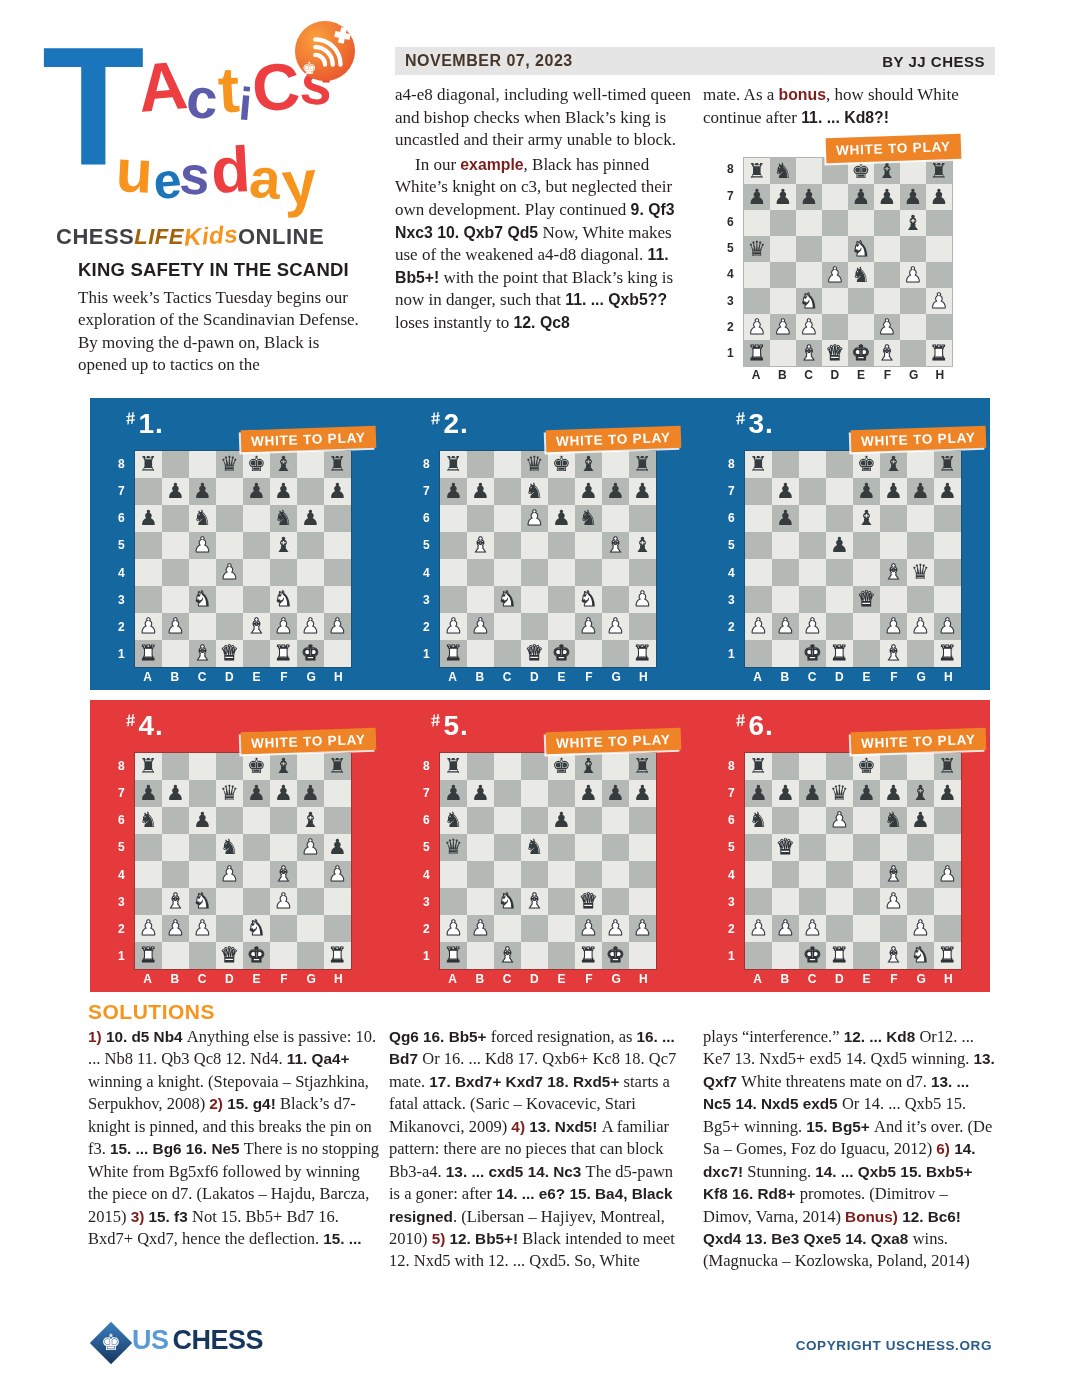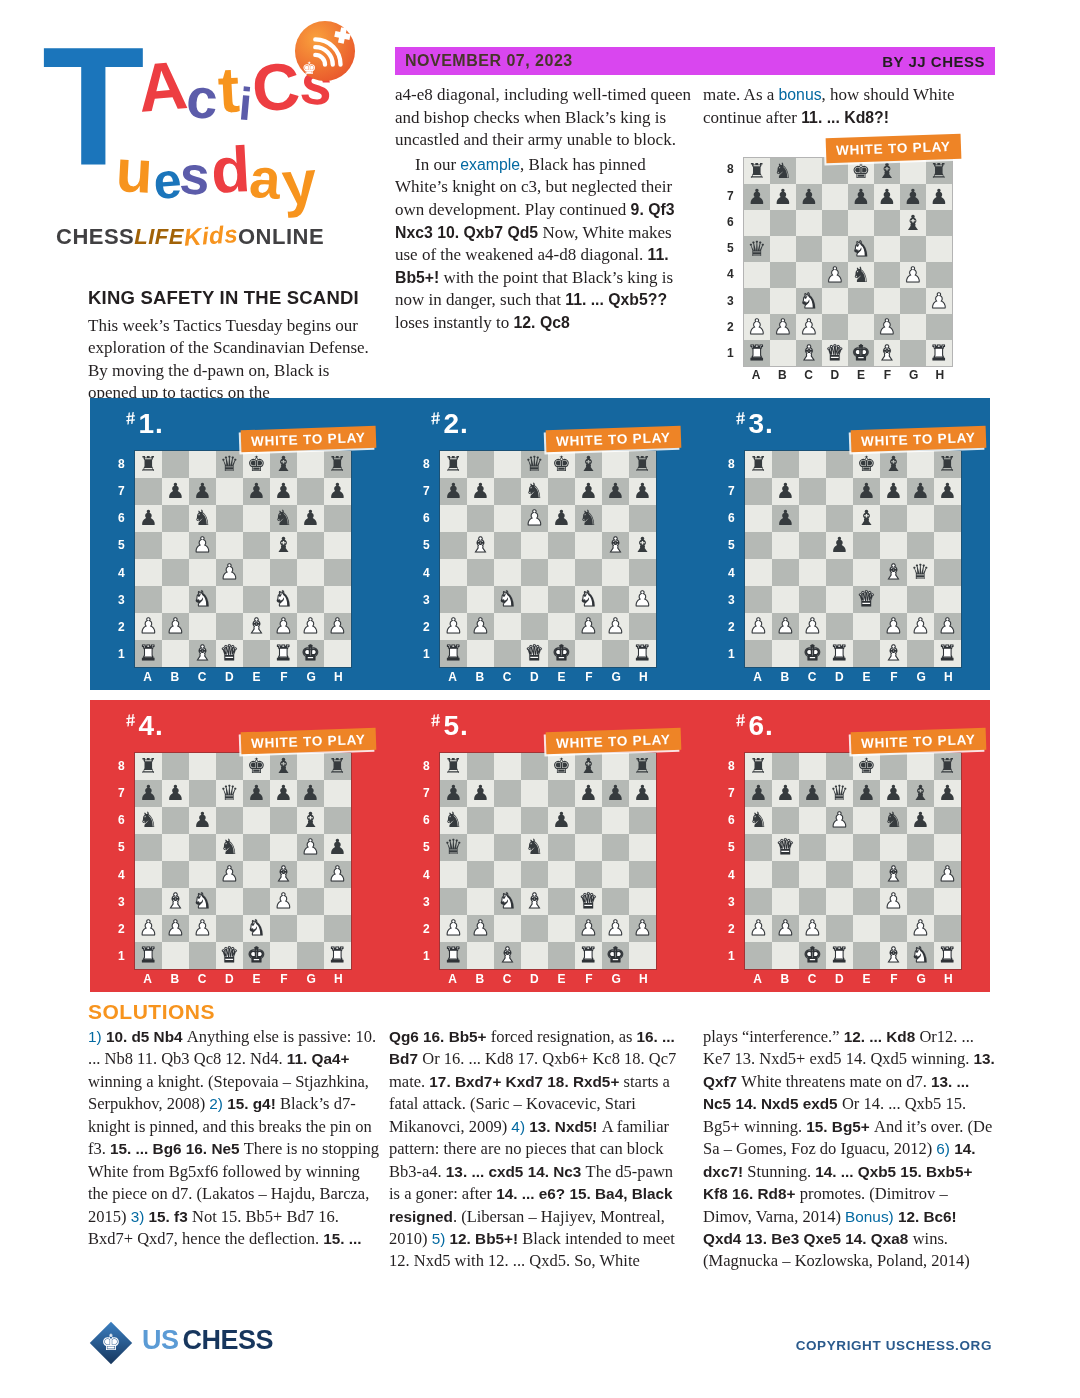--- a/index.html
+++ b/index.html
@@ -1,20 +1,20 @@
 <!DOCTYPE html>
 <html><head>
 <meta charset="utf-8">
 <style>
   html,body{margin:0;padding:0;background:#ffffff;}
   .page{position:relative;width:1080px;height:1398px;background:#ffffff;overflow:hidden;
         font-family:"Liberation Serif",serif;color:#231f20;}
 
   
-  .header-bar{position:absolute;left:395px;top:47px;width:600px;height:28px;background:#d946ef;
+  .header-bar{position:absolute;left:395px;top:47px;width:600px;height:28px;background:#e5e5e5;
               display:flex;align-items:center;justify-content:space-between;padding:0 10px;box-sizing:border-box;
               font-family:"Liberation Sans",sans-serif;}
   .header-date{font-size:16px;font-weight:600;color:#46362a;letter-spacing:.5px;}
   .header-byline{font-size:15px;font-weight:bold;color:#231f20;letter-spacing:.5px;}
 
   
   .logo{position:absolute;left:42px;top:26px;width:340px;height:232px;font-family:"Liberation Sans",sans-serif;font-weight:bold;}
   .lg-t span{position:absolute;left:0;top:14px;font-size:168px;line-height:.8;}
   .lg-row1{position:absolute;left:96px;top:26px;white-space:nowrap;}
   .lg-row1 span{display:inline-block;font-size:62px;line-height:1;}
@@ -33,27 +33,27 @@
   .lg-row2 span:nth-child(5){font-size:56px;transform:rotate(4deg) translateY(6px);}
   .lg-row2 span:nth-child(6){font-size:62px;transform:rotate(-5deg) translateY(12px);}
   .lg-sub{position:absolute;left:14px;top:196px;white-space:nowrap;letter-spacing:.5px;}
   .lg-sub span{font-size:22px;}
   .lg-sub span:nth-child(3){font-style:italic;transform:rotate(-4deg);display:inline-block;font-size:24px;}
   .badge{position:absolute;right:26px;top:-6px;}
 
   
   .col{position:absolute;font-size:17px;line-height:1.33;}
   .col p{margin:0 0 2px 0;}
-  .intro-col1{left:88px;top:258px;width:288px;margin-top:28px;}
+  .intro-col1{left:78px;top:258px;width:288px;}
   .intro-col1 h2{margin:0 0 4px 0;font-family:"Liberation Sans",sans-serif;font-size:18.5px;letter-spacing:.2px;color:#231f20;}
   .intro-col2{left:395px;top:84px;width:296px;}
   .intro-col3{left:703px;top:84px;width:292px;}
   .indent{text-indent:20px;}
   .seg-b{font-family:"Liberation Sans",sans-serif;font-weight:bold;font-size:.93em;margin-top:36px;}
-  .seg-o{font-family:"Liberation Sans",sans-serif;font-weight:normal;font-size:.93em;color:#0369a1;}
+  .seg-o{font-family:"Liberation Sans",sans-serif;font-weight:bold;font-size:.93em;color:#7f1d1d;}
 
   
   .wtp{display:inline-block;background:#ee8426;color:#fff;font-family:"Liberation Sans",sans-serif;
        font-weight:bold;font-size:13.5px;letter-spacing:.8px;padding:4px 10px 3px;transform:rotate(-2deg);
        white-space:nowrap;box-shadow:-2px 2px 0 rgba(255,255,255,.85);}
 
   
   .board-wrap{display:grid;grid-template-columns:16px auto;grid-template-rows:auto 18px;}
   .rank-labels{display:flex;flex-direction:column;grid-column:1;grid-row:1;}
   .rank-labels span{flex:1;display:flex;align-items:center;justify-content:flex-start;
@@ -90,21 +90,21 @@
   .solutions-head{position:absolute;left:88px;top:1000px;margin:0;font-family:"Liberation Sans",sans-serif;
         font-size:21px;font-weight:bold;color:#f7941e;letter-spacing:.5px;}
   .sol-col{position:absolute;top:1026px;width:292px;font-size:16.5px;line-height:1.36;}
   .sol-1{left:88px;} .sol-2{left:389px;} .sol-3{left:703px;}
 
   
   .footer-brand{position:absolute;left:88px;top:1322px;display:flex;align-items:center;font-family:"Liberation Sans",sans-serif;}
   .diamond{width:30px;height:30px;background:linear-gradient(135deg,#3a7fc1,#17365d);transform:rotate(45deg);
         display:flex;align-items:center;justify-content:center;margin:6px 6px 0 8px;}
   .diamond span{transform:rotate(-45deg);color:#fff;font-size:22px;font-family:"DejaVu Sans",sans-serif;line-height:1;}
-  .brand-us{font-size:27px;font-weight:bold;color:#5b9bd5;margin-left:10px;letter-spacing:-.5px;}
+  .brand-us{font-size:27px;font-weight:bold;color:#5b9bd5;letter-spacing:-.5px;}
   .brand-chess{font-size:27px;font-weight:bold;color:#17365d;letter-spacing:-.5px;margin-left:4px;}
   .copyright{position:absolute;right:88px;top:1338px;font-family:"Liberation Sans",sans-serif;
         font-size:13.5px;font-weight:600;color:#2a5a8c;letter-spacing:.6px;}
 </style>
 </head>
 <body>
 
 <div class="page">
 
   <div class="logo">

